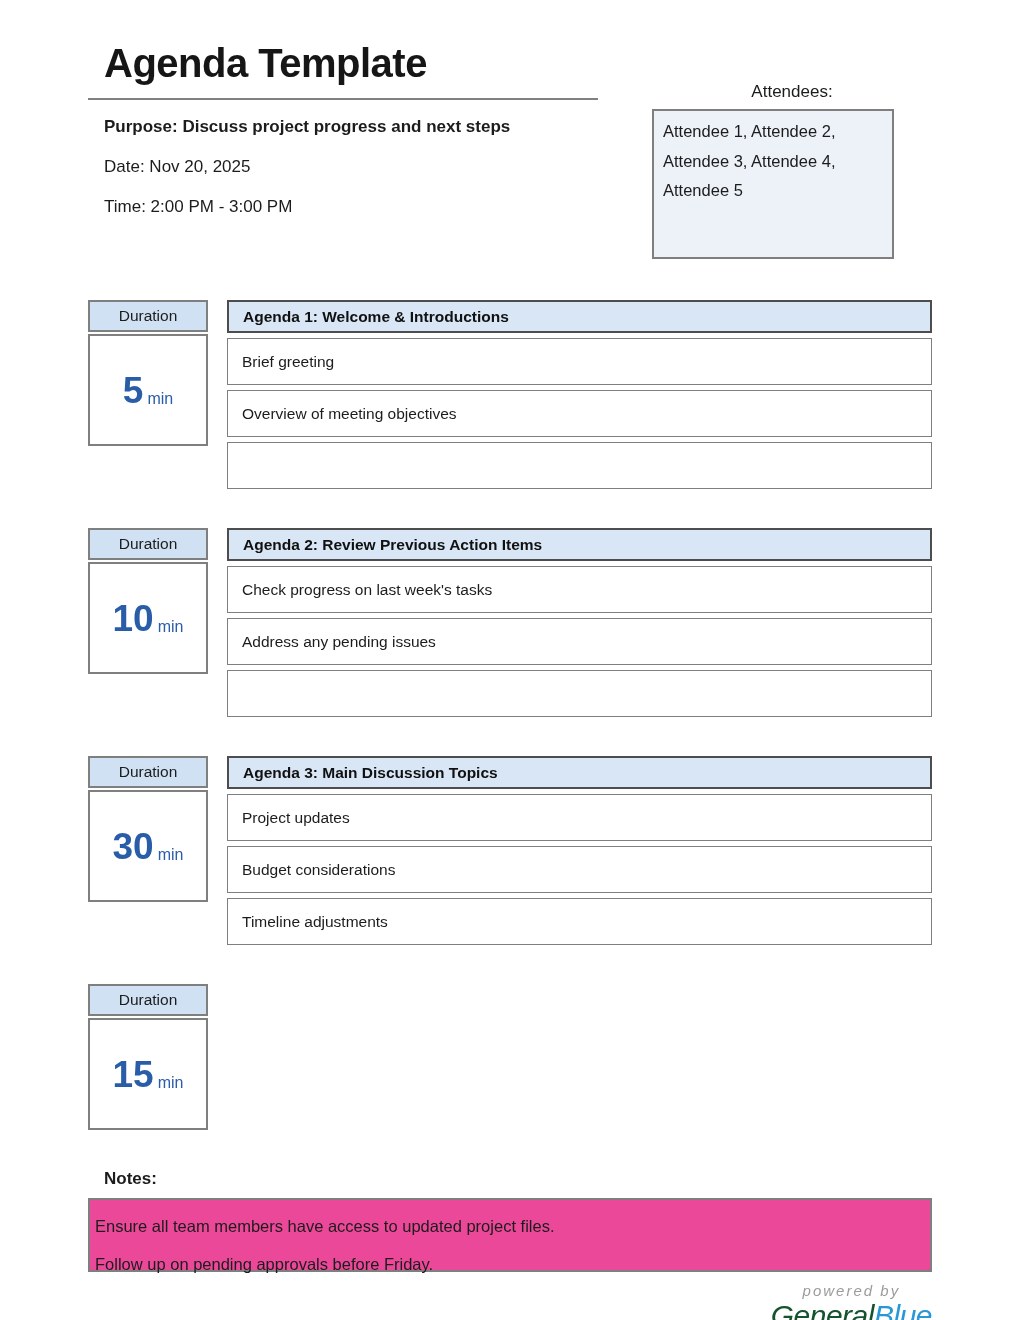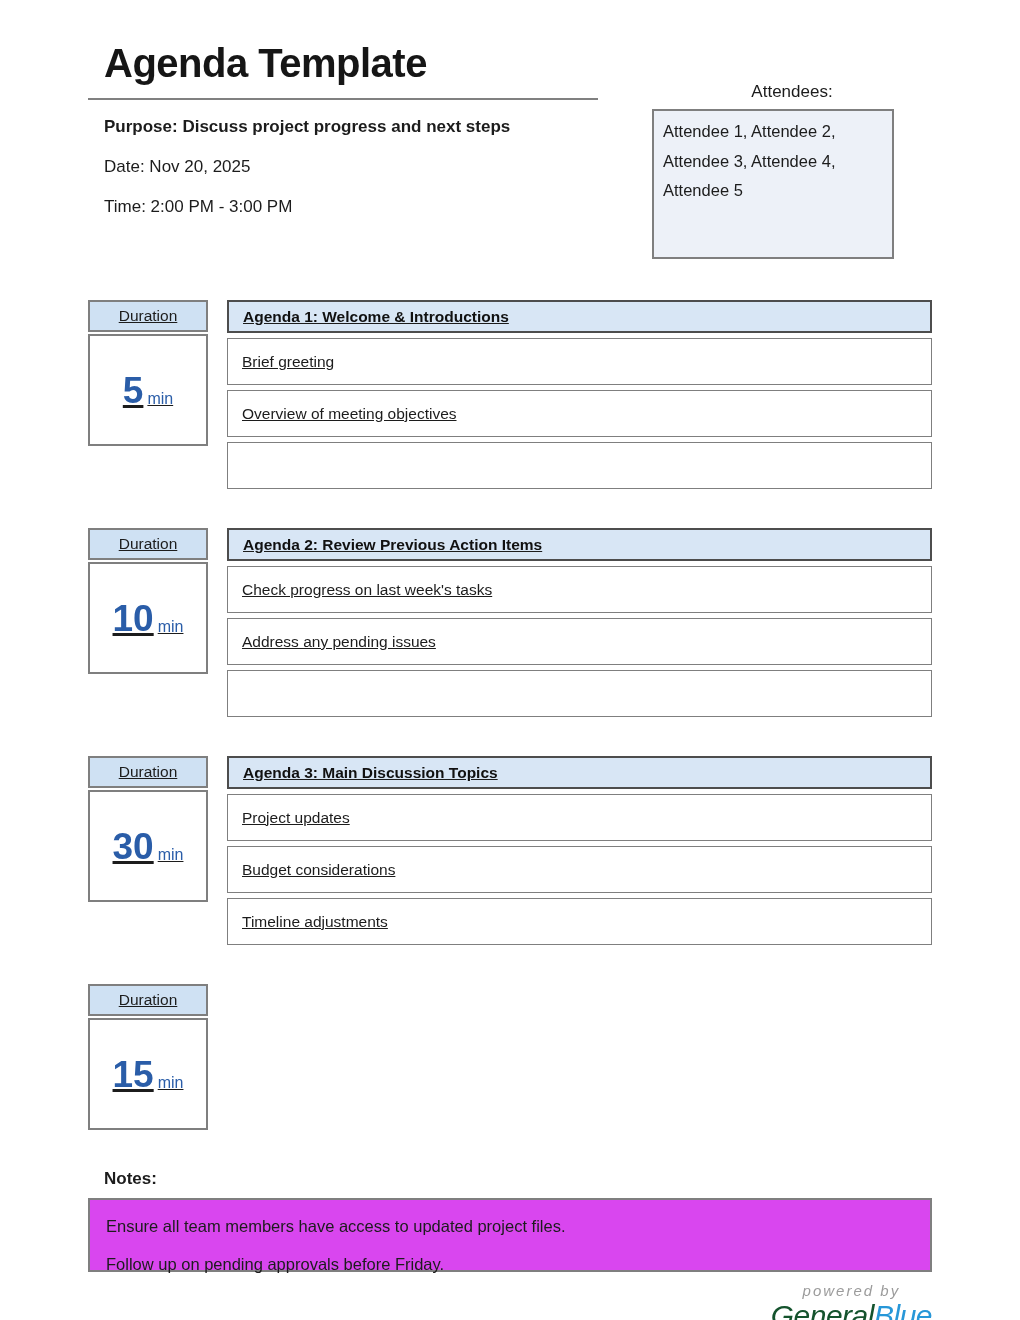--- a/index.html
+++ b/index.html
@@ -28,21 +28,21 @@
   .attendees-block { width: 280px; }
   .attendees-label { margin-top: 82px; text-align: center; font-size: 17px; }
   .attendees-box {
     margin-top: 7px; height: 150px; width: 242px;
     background: #edf1f8; border: 2px solid #7f7f7f;
     padding: 6px 9px; font-size: 16.5px; line-height: 1.8;
   }
 
   
   .sections { margin-top: 41px; }
-  .section { display: flex; gap: 19px; margin-bottom: 39px; text-decoration: underline; }
+  .section { display: flex; gap: 19px; margin-bottom: 39px; }
   .duration-col { width: 120px; flex: 0 0 120px; }
   .duration-head {
     height: 32px; background: #cfe1f3; border: 2px solid #7f7f7f;
     display: flex; align-items: center; justify-content: center;
     font-size: 15.5px; color: #1c1c1c;
   }
   .duration-value {
     margin-top: 2px; height: 112px; background: #fff; border: 2px solid #7f7f7f;
     display: flex; align-items: center; justify-content: center;
   }
@@ -58,22 +58,22 @@
   .agenda-row {
     height: 47px; margin-top: 5px; background: #fff; border: 1.5px solid #7f7f7f;
     display: flex; align-items: center;
     padding: 0 14px; font-size: 15.5px; color: #1c1c1c;
   }
 
   
   .notes-label { margin-top: 7px; margin-left: 16px; font-size: 17px; font-weight: bold; }
   .notes-box {
     margin-top: 9px; height: 74px; width: 844px;
-    background: #d946ef; border: 2px solid #7f7f7f;
-    padding: 7px 16px; font-size: 16.5px; line-height: 38px;
+    background: #ec4899; border: 2px solid #7f7f7f;
+    padding: 7px 5px; font-size: 16.5px; line-height: 38px;
   }
 
   
   .footer { margin-top: 10px; display: flex; flex-direction: column; align-items: flex-end; font-style: italic; }
   .footer-inner { text-align: center; }
   .powered-by { font-size: 15px; color: #9b9b9b; letter-spacing: 2px; }
   .brand { font-size: 30px; line-height: 1.1; letter-spacing: -0.5px; }
   .brand-general { color: #14532d; }
   .brand-blue { color: #2797d8; }
 </style>

